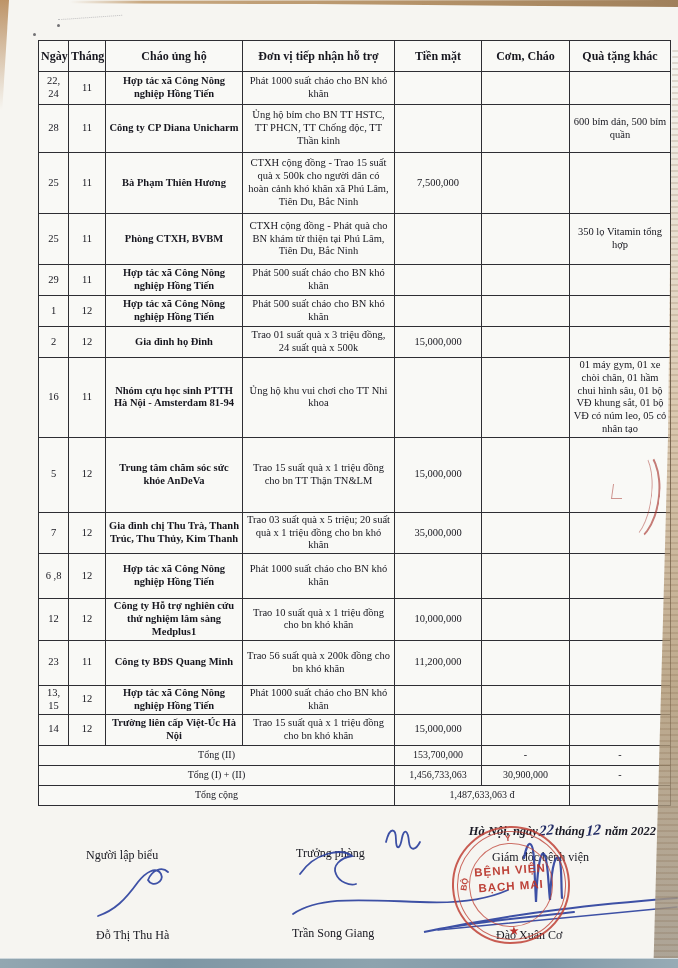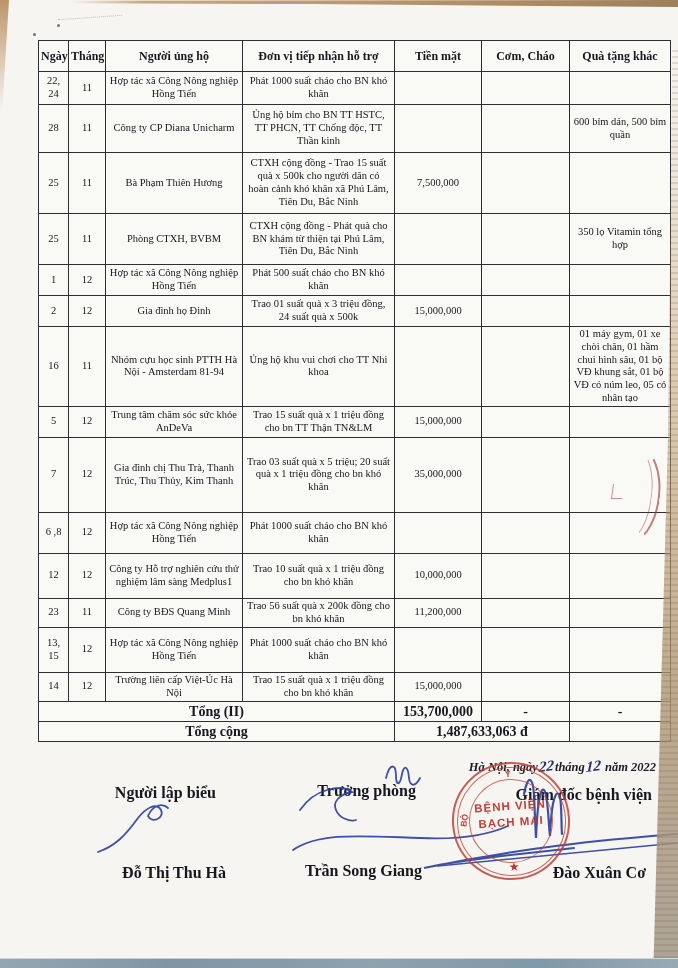--- a/index.html
+++ b/index.html
@@ -38,51 +38,51 @@
   .arc-mark{position:absolute;left:612px;top:484px;width:10px;height:14px;z-index:5;opacity:.5;
     border-left:1px solid #a5332b;border-bottom:1px solid #a5332b;transform:skewX(-8deg);}
   
   .sheet{position:absolute;left:0;top:0;width:678px;}
   table.don{border-collapse:collapse;table-layout:fixed;width:632px;margin:40px 0 0 38px;
     border:1.6px solid #26262b;background:rgba(255,255,255,.4);}
   table.don th,table.don td{border:1px solid #2e2e33;padding:1px 3px;vertical-align:middle;
     font-size:10.5px;line-height:1.22;text-align:center;overflow:hidden;}
   table.don th{font-size:12px;font-weight:bold;height:26px;padding:2px;}
   .c-day,.c-month{font-size:11px;}
-  .c-supporter{font-size:11px;}
+  .c-supporter{font-size:11px;font-weight:bold;}
   .c-recipient{font-size:10.5px;}
   .c-cash{text-align:right;padding-right:10px;}
   .c-gifts{text-align:left;padding-left:4px;font-size:10.3px;}
   tbody.rows tr:nth-child(1) td{height:30px}
   tbody.rows tr:nth-child(2) td{height:45px}
   tbody.rows tr:nth-child(3) td{height:58px}
   tbody.rows tr:nth-child(4) td{height:48px}
   tbody.rows tr:nth-child(5) td{height:28px}
   tbody.rows tr:nth-child(6) td{height:28px}
   tbody.rows tr:nth-child(7) td{height:28px}
   tbody.rows tr:nth-child(8) td{height:28px}
   tbody.rows tr:nth-child(9) td{height:72px}
   tbody.rows tr:nth-child(10) td{height:38px}
   tbody.rows tr:nth-child(11) td{height:42px}
   tbody.rows tr:nth-child(12) td{height:26px}
   tbody.rows tr:nth-child(13) td{height:42px}
   tbody.rows tr:nth-child(14) td{height:26px}
   tbody.rows tr:nth-child(15) td{height:28px}
   tbody.rows tr:nth-child(16) td{height:26px}
   tbody.rows tr:nth-child(17) td{height:28px}
-  tbody.totals td{height:17px;font-weight:bold;font-size:14px;}
+  tbody.totals td{height:17px;font-weight:normal;font-size:10px;}
   td.total-label{text-align:center;}
   td.money{text-align:right;padding-right:12px;}
   td.dashv{text-align:right;padding-right:14px;}
   td.grand{text-align:center;}
   
   .bottom{position:relative;height:200px;margin-top:6px;}
   .dateline{position:absolute;top:10px;right:22px;font-style:italic;font-weight:bold;font-size:12.5px;color:#1b1b26;}
   .hand{display:inline-block;font-size:15px;color:#232d66;transform:rotate(-7deg) skewX(-10deg);margin:0 1px;font-weight:bold;}
-  .sig-title,.sig-name{position:absolute;font-weight:bold;font-size:16px;text-align:right;}
+  .sig-title,.sig-name{position:absolute;font-weight:normal;font-size:12px;text-align:left;}
   .t-left{left:86px;top:36px;width:130px;}
   .t-mid{left:296px;top:34px;width:120px;}
   .t-right{left:492px;top:38px;width:160px;}
   .n-left{left:96px;top:116px;width:130px;}
   .n-mid{left:292px;top:114px;width:130px;}
   .n-right{left:496px;top:116px;width:150px;}
   
   .stamp{position:absolute;left:452px;top:14px;width:114px;height:114px;border-radius:50%;
     border:2.4px solid rgba(191,65,54,.85);z-index:3;transform:rotate(-4deg);}
   .stamp::before{content:"";position:absolute;inset:2.5px;border:1.3px solid rgba(191,65,54,.8);border-radius:50%;}
@@ -121,21 +121,21 @@
         <col style="width:137px">
       <col style="width:152px">
         <col style="width:87px">
         <col style="width:88px">
         <col style="width:101px">
     </colgroup>
     <thead>
       <tr>
         <th>Ngày</th>
         <th>Tháng</th>
-        <th>Người ủng hộ</th>
+        <th>Cháo ủng hộ</th>
         <th>Đơn vị tiếp nhận hỗ trợ</th>
         <th>Tiền mặt</th>
         <th>Cơm, Cháo</th>
         <th>Quà tặng khác</th>
       </tr>
     </thead>
     <tbody class="rows">
         <tr>
     <td class="c-day">22, 24</td>
     <td class="c-month">11</td>
@@ -164,20 +164,29 @@
     <td class="c-gifts"></td>
   </tr>
         <tr>
     <td class="c-day">25</td>
     <td class="c-month">11</td>
     <td class="c-supporter">Phòng CTXH, BVBM</td>
     <td class="c-recipient">CTXH cộng đồng - Phát quà cho BN khám từ thiện tại Phú Lâm, Tiên Du, Bắc Ninh</td>
     <td class="c-cash"></td>
     <td class="c-meals"></td>
     <td class="c-gifts">350 lọ Vitamin tổng hợp</td>
+  </tr>
+        <tr>
+    <td class="c-day">29</td>
+    <td class="c-month">11</td>
+    <td class="c-supporter">Hợp tác xã Công Nông nghiệp Hồng Tiến</td>
+    <td class="c-recipient">Phát 500 suất cháo cho BN khó khăn</td>
+    <td class="c-cash"></td>
+    <td class="c-meals"></td>
+    <td class="c-gifts"></td>
   </tr>
         <tr>
     <td class="c-day">1</td>
     <td class="c-month">12</td>
     <td class="c-supporter">Hợp tác xã Công Nông nghiệp Hồng Tiến</td>
     <td class="c-recipient">Phát 500 suất cháo cho BN khó khăn</td>
     <td class="c-cash"></td>
     <td class="c-meals"></td>
     <td class="c-gifts"></td>
   </tr>
@@ -264,20 +273,26 @@
   </tr>
       </tbody>
     <tbody class="totals">
       <tr>
         <td colspan="4" class="total-label">Tổng (II)</td>
         <td class="money">153,700,000</td>
         <td class="dashv">-</td>
         <td class="dashv">-</td>
       </tr>
       <tr>
+        <td colspan="4" class="total-label">Tổng (I) + (II)</td>
+        <td class="money">1,456,733,063</td>
+        <td class="money">30,900,000</td>
+        <td class="dashv">-</td>
+      </tr>
+      <tr>
         <td colspan="4" class="total-label">Tổng cộng</td>
         <td colspan="2" class="grand">1,487,633,063 đ</td>
         <td></td>
       </tr>
     </tbody>
   </table>
 
   <div class="bottom">
 
     <div class="dateline">

